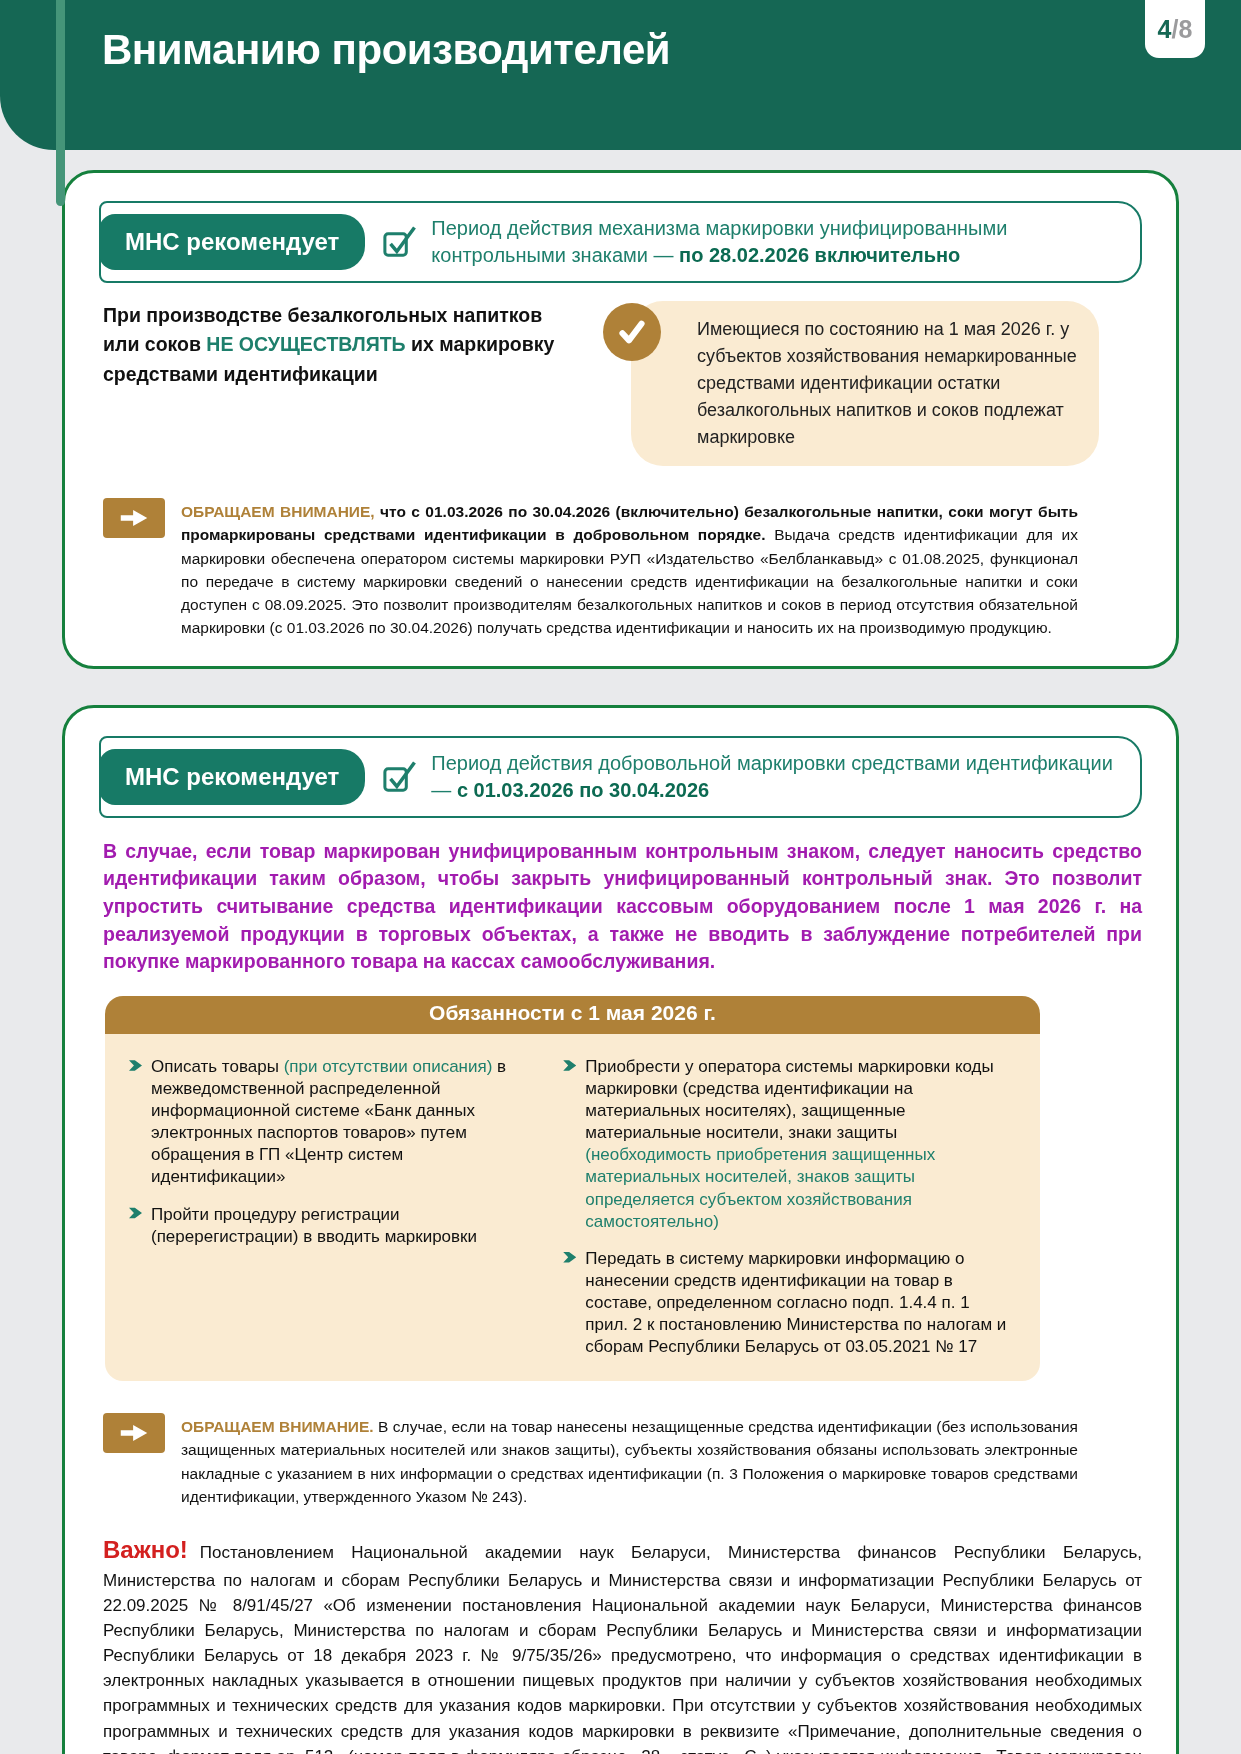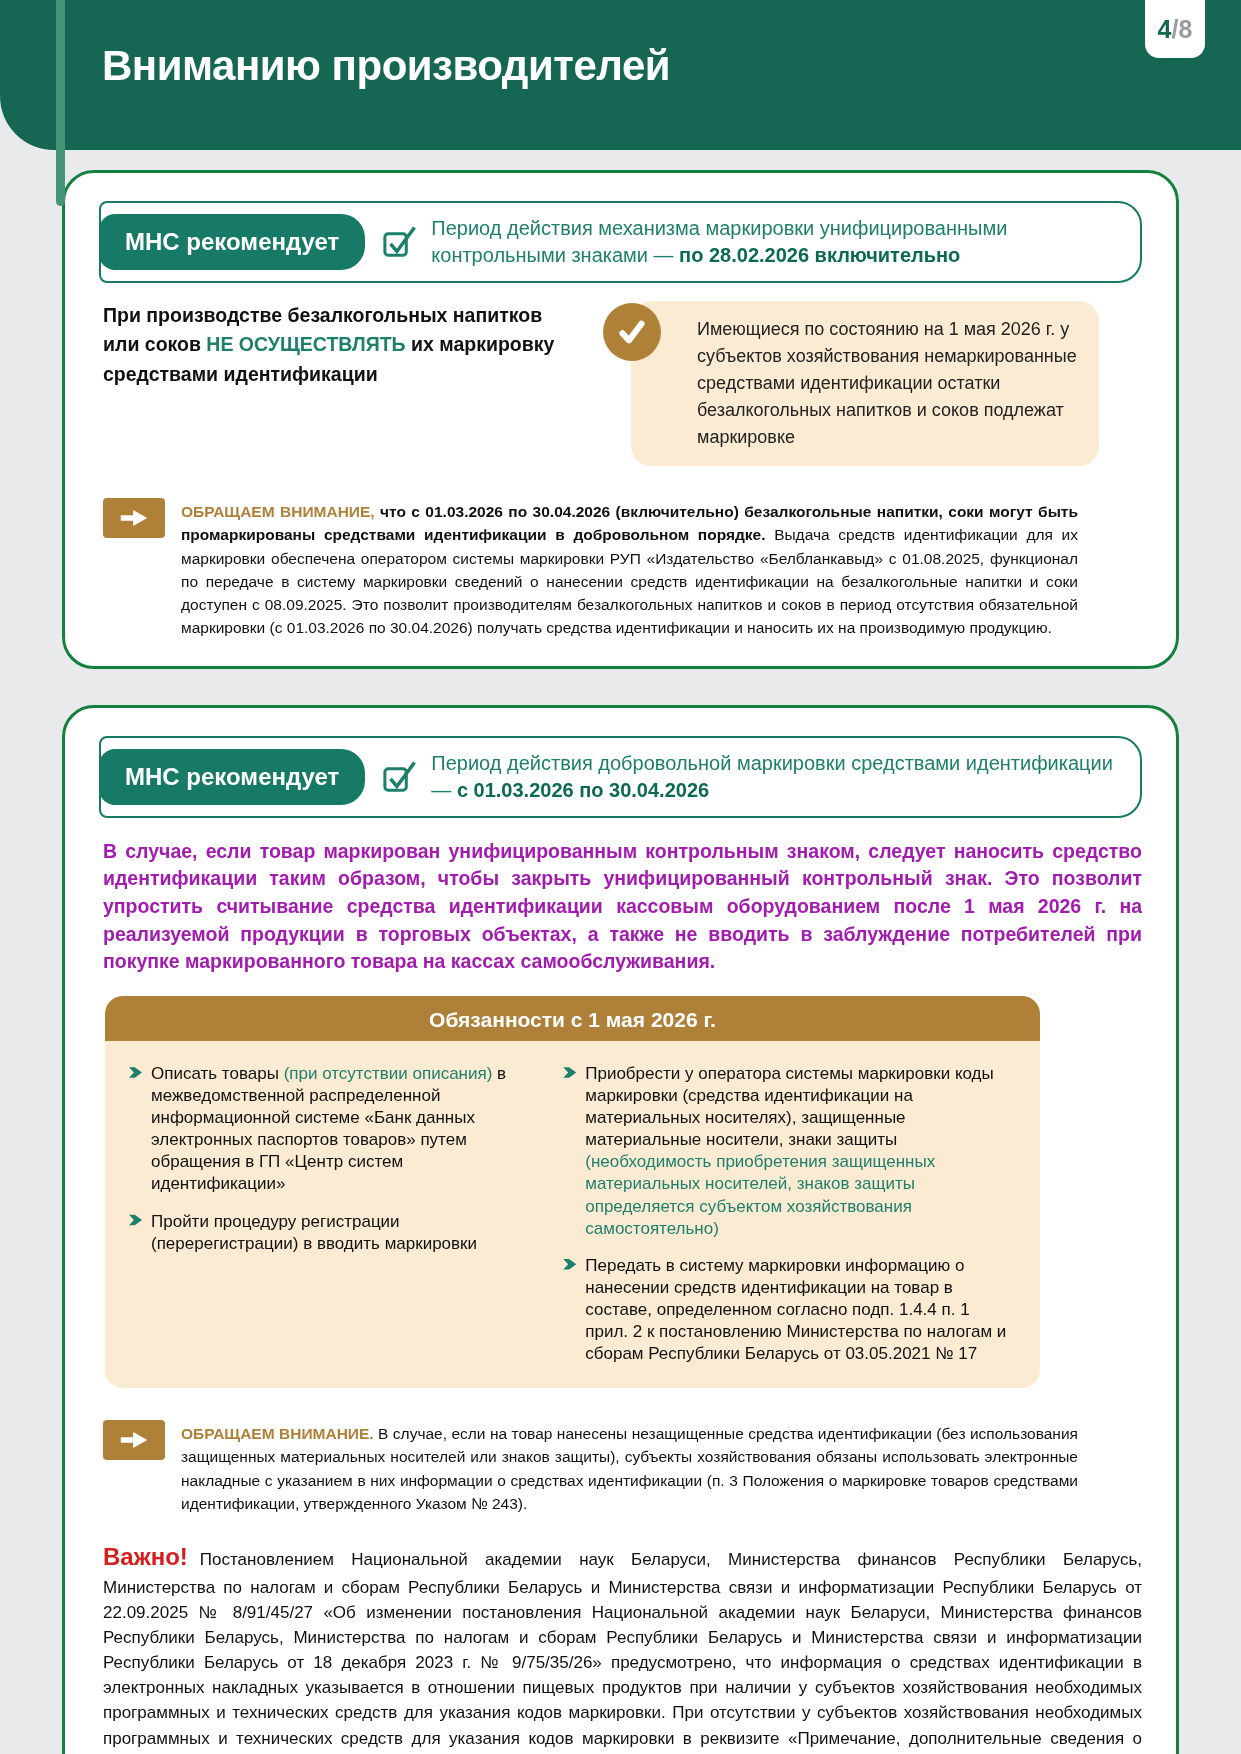--- a/index.html
+++ b/index.html
@@ -5,21 +5,21 @@
   * { margin:0; padding:0; box-sizing:border-box; }
   body { background:#d4d4d6; font-family:"Liberation Sans","DejaVu Sans",sans-serif; }
   .page { position:relative; width:1241px; height:1754px; margin:0 auto; background:#E9EAEC;
           display:flex; flex-direction:column; overflow:hidden; }
 
   
   .header { position:relative; flex:0 0 150px; background:#156754; border-radius:0 0 0 54px; z-index:2; }
   .header-stripe { position:absolute; left:56px; top:0; width:9px; height:206px; background:#459579;
                    border-radius:0 0 6px 6px; z-index:-1; }
   .header { overflow:visible; }
-  .title { padding:26px 4px 0 102px;margin-top:16px; }
+  .title { padding:26px 4px 0 102px; }
   .t1 { color:#ffffff; font-size:42px; font-weight:bold; letter-spacing:-0.5px; line-height:1.12; }
   .t2 { color:#EFC05F; font-size:42px; font-weight:bold; letter-spacing:-0.5px; line-height:1.12; }
   .page-badge { position:absolute; top:0; right:36px; width:60px; height:58px; background:#fff;
                 border-radius:0 0 14px 14px; display:flex; align-items:center; justify-content:center;
                 font-size:25px; font-weight:bold; }
   .pb-num { color:#156754; }
   .pb-rest { color:#9B9B9D; }
 
   
   .content { flex:1; padding:20px 62px 18px; }
@@ -36,36 +36,36 @@
   .rec-text { color:#1E7F6C; font-size:20px; line-height:1.35; max-width:720px; }
   .rec-text b { color:#0C6A52; white-space:nowrap; }
 
   
   .c1-body { display:flex; margin:18px 0 0 6px;gap:12px; }
   .statement { width:452px; font-size:19.5px; font-weight:bold; line-height:1.5; color:#111; }
   .statement .hl { color:#1E7F6C; }
   .note-wrap { position:relative; margin-left:64px; width:468px; flex:0 0 auto; }
   .gold-check { position:absolute; left:-28px; top:2px; width:58px; height:58px; background:#AF8138;
                 border-radius:50%; display:flex; align-items:center; justify-content:center; }
-  .note-box { background:#FAEBD2; border-radius:20px; padding:15px 20px 15px 66px; font-size:18px;
+  .note-box { background:#FAEBD2; border-radius:32px; padding:15px 20px 15px 66px; font-size:18px;
               line-height:1.5; color:#222; min-height:128px; }
 
   
   .attn { display:flex; align-items:flex-start; margin-top:32px; }
   .attn-icon { flex:0 0 auto; width:62px; height:40px; background:#AF8138; border-radius:4px;
                display:flex; align-items:center; justify-content:center; margin-left:6px; }
   .attn-text { margin:2px 66px 0 16px; font-size:15.5px; line-height:1.5; text-align:justify; color:#111; }
   .attn-label { color:#AF8138; }
 
   
   .intro { margin:20px 2px 0 6px; font-size:19.5px; font-weight:bold; line-height:1.42;
            text-align:justify; color:#a21caf; }
   .duties { margin:20px 104px 0 8px; }
   .duties-title { background:#AF8138; color:#fff; font-weight:bold; font-size:21px; text-align:center;
-                  padding:12px 0 9px; border-radius:18px 18px 0 0; }
+                  padding:5px 0 9px; border-radius:18px 18px 0 0; }
   .duties-body { background:#FAEBD2; border-radius:0 0 18px 18px; padding:22px 24px 8px;
                  display:flex; gap:30px; }
   ul.col { list-style:none; flex:1; }
   ul.col-right { flex:1.12; }
   .duty { display:flex; margin-bottom:15px; font-size:17px; line-height:1.3; color:#111; }
   .blt { flex:0 0 auto; width:13px; height:13px; margin:3px 9px 0 0; background:#1E7F6C;
          clip-path:polygon(0% 10%, 45% 10%, 100% 50%, 45% 90%, 0% 90%, 38% 50%); }
   .grn { color:#1E7F6C; }
 
   .important { margin:24px 2px 0 6px; font-size:17px; line-height:1.48; text-align:justify; color:#111; }

